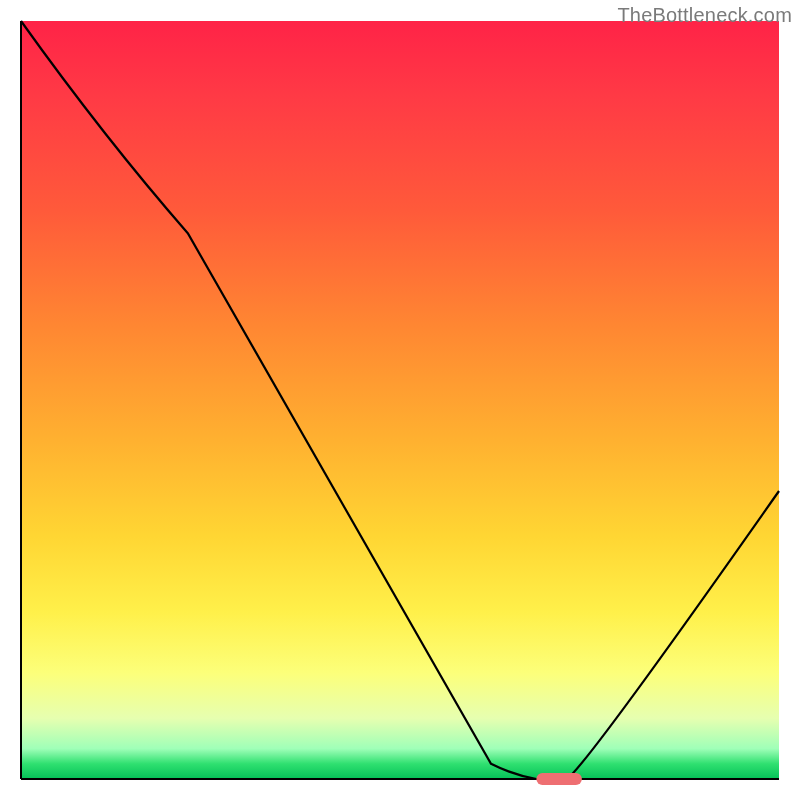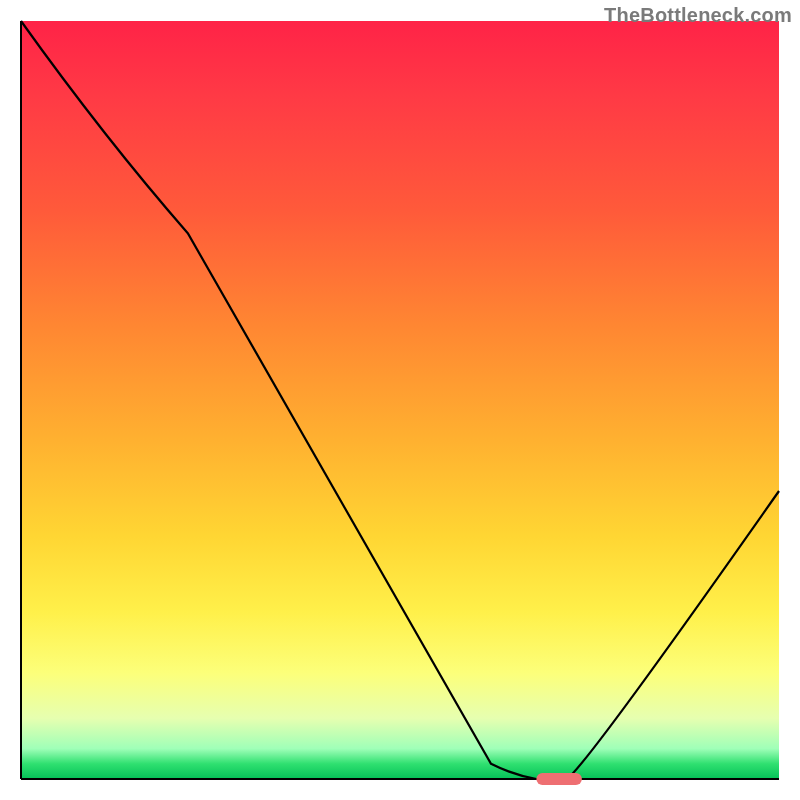--- a/index.html
+++ b/index.html
@@ -51,21 +51,21 @@
   }
   .marker {
     fill: #ee6f72;
     stroke: none;
   }
   .attribution {
     position: absolute;
     top: 4px;
     right: 8px;
     font-size: 20px;
-    font-weight: 700;
+    font-weight: 400;
     color: #7a7a7a;
     letter-spacing: 0.2px;
     user-select: none;
   }
 </style>
 </head>
 <body>
 
 <div class="chart-wrap">
 

